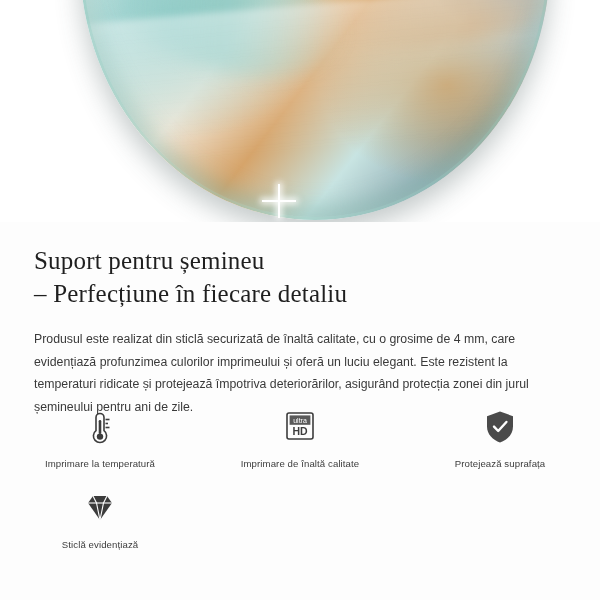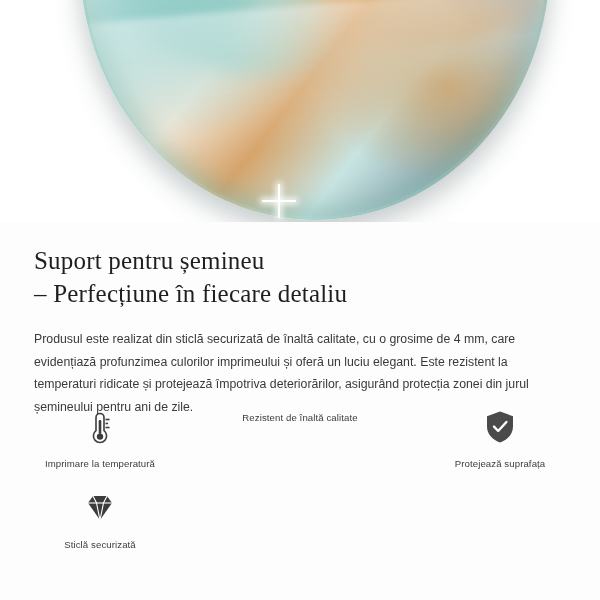--- a/index.html
+++ b/index.html
@@ -186,21 +186,29 @@
           <rect x="15.7" y="12" width="2.6" height="14" rx="1.3" fill="#3c3c3c" stroke="none"></rect>
           <line x1="22.5" y1="11.5" x2="26.5" y2="11.5"></line>
           <line x1="22.5" y1="15.5" x2="25" y2="15.5"></line>
           <line x1="22.5" y1="19.5" x2="26.5" y2="19.5"></line>
         </svg>
       </span>
       <span class="feature-label">Imprimare la temperatură</span>
     </div>
 
     <div class="feature">
-      <span class="feature-label">Rezistent de înaltă calitate</span>
+      <span class="feature-icon">
+        <svg width="38" height="34" viewBox="0 0 38 34">
+          <rect x="6" y="3" width="26" height="26" rx="2" fill="none" stroke="#3c3c3c" stroke-width="1.6"></rect>
+          <rect x="8.6" y="5.4" width="20.8" height="9.4" fill="#5a5a5a"></rect>
+          <text x="19" y="12.9" font-family="'Liberation Sans', sans-serif" font-size="7" fill="#ffffff" text-anchor="middle">ultra</text>
+          <text x="19" y="25.4" font-family="'Liberation Sans', sans-serif" font-size="10.5" font-weight="bold" fill="#3c3c3c" text-anchor="middle">HD</text>
+        </svg>
+      </span>
+      <span class="feature-label">Imprimare de înaltă calitate</span>
     </div>
 
     <div class="feature">
       <span class="feature-icon">
         <svg width="34" height="36" viewBox="0 0 34 36">
           <path d="M17 2.5 L30 7.2 V17.5 C30 25.5 24 31 17 33.5 C10 31 4 25.5 4 17.5 V7.2 Z" fill="#4a4a4a"></path>
           <path d="M11 17.6 l4.2 4.4 L23.4 13" fill="none" stroke="#ffffff" stroke-width="2.4" stroke-linecap="round" stroke-linejoin="round"></path>
         </svg>
       </span>
       <span class="feature-label">Protejează suprafața</span>
@@ -208,19 +216,19 @@
 
     <div class="feature">
       <span class="feature-icon">
         <svg width="38" height="34" viewBox="0 0 38 34">
           <path d="M7 12 L12 5 H26 L31 12 L19 29 Z" fill="#3c3c3c"></path>
           <path d="M7 12 H31" stroke="#ffffff" stroke-width="1.1"></path>
           <path d="M12 5 L15.5 12 L19 29" stroke="#ffffff" stroke-width="1.1" fill="none"></path>
           <path d="M26 5 L22.5 12 L19 29" stroke="#ffffff" stroke-width="1.1" fill="none"></path>
         </svg>
       </span>
-      <span class="feature-label">Sticlă securizată</span>
+      <span class="feature-label">Sticlă evidențiază</span>
     </div>
 
 
 
   </div>
 </div>
 
 </body></html>

